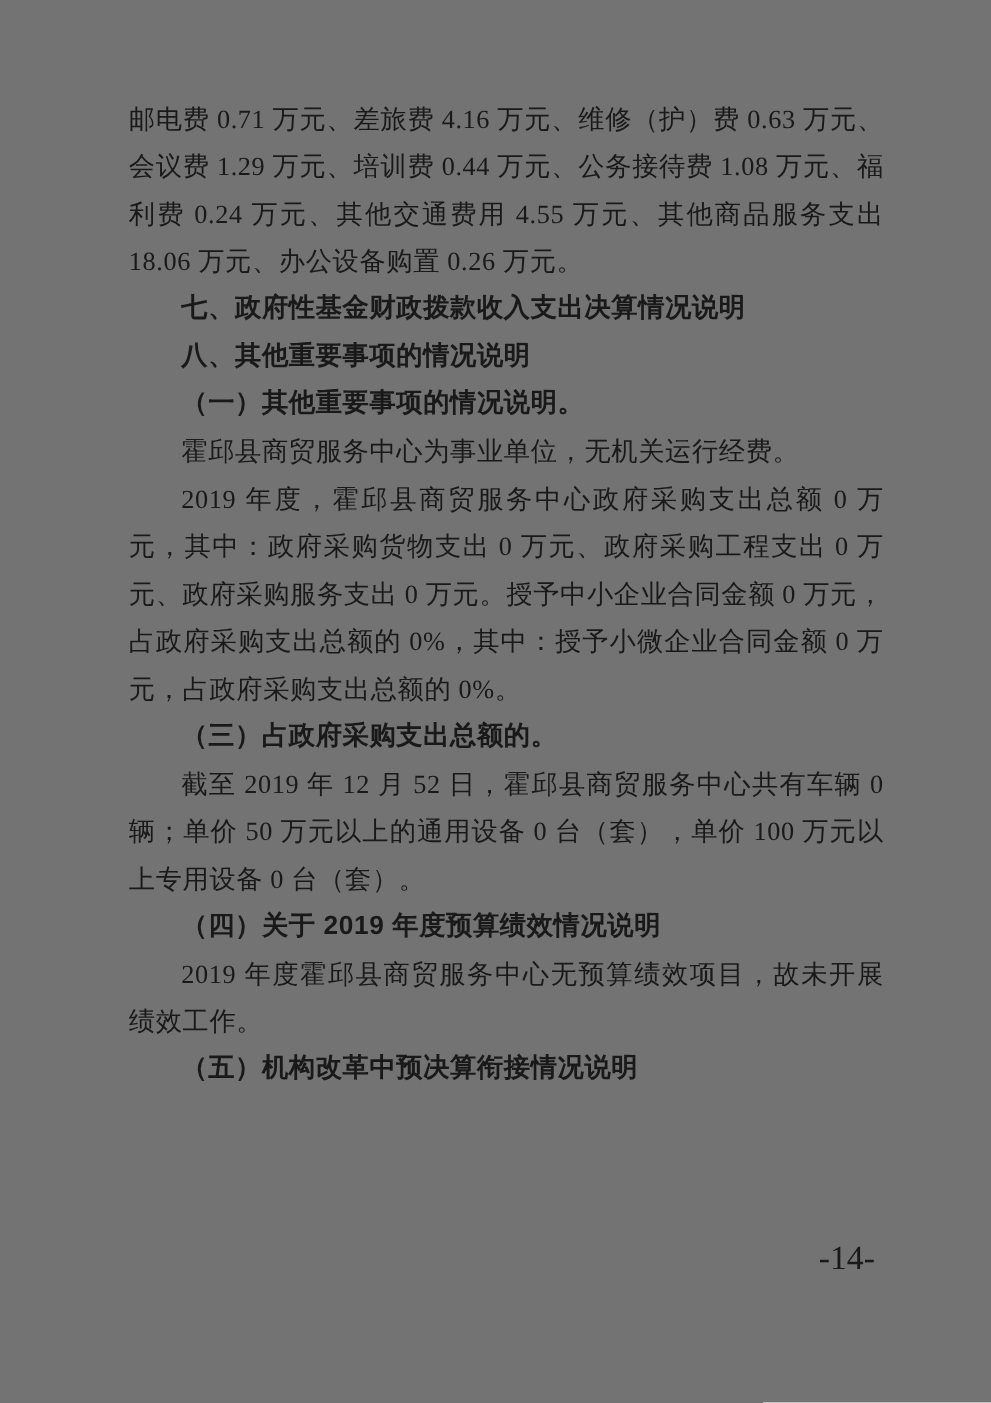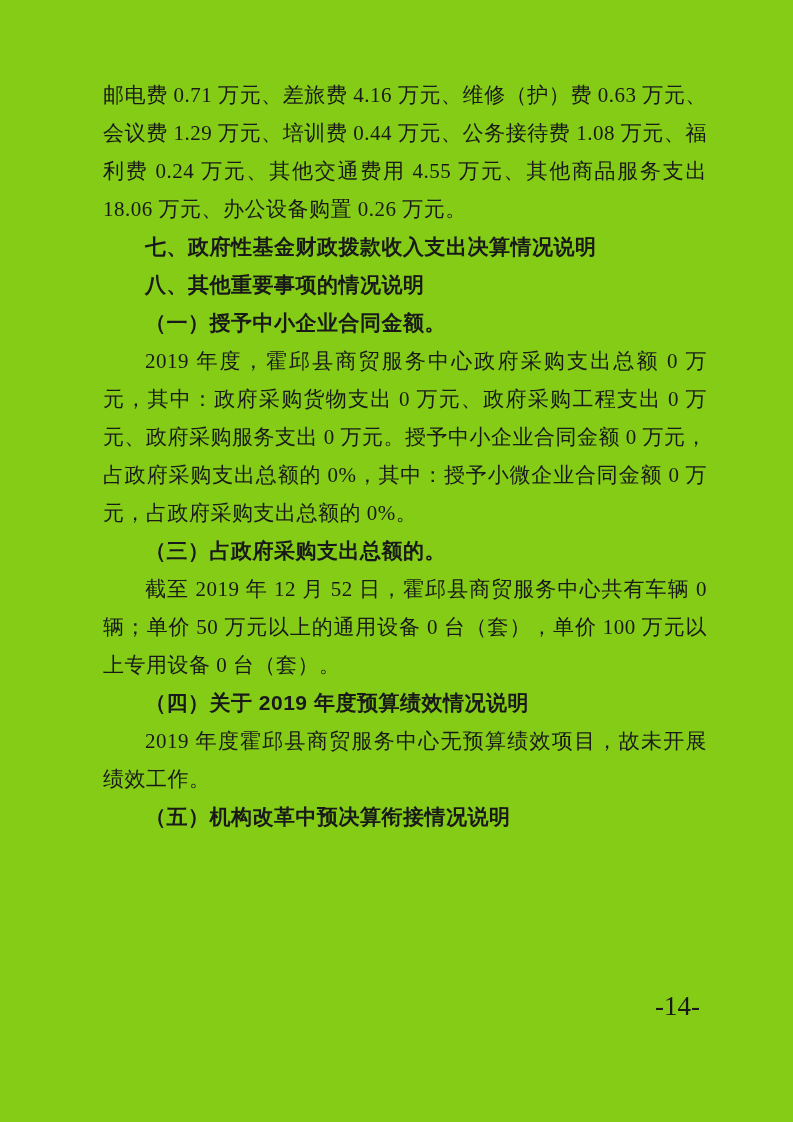--- a/index.html
+++ b/index.html
@@ -3,21 +3,21 @@
 <meta charset="utf-8">
 <style>
   * { margin: 0; padding: 0; box-sizing: border-box; }
   html, body { background: #ffffff; }
   body { width: 793px; }
 
   .page {
     position: relative;
     width: 793px;
     height: 1122px;
-    background: #84cc16;
+    background: #737373;
     overflow: hidden;
     font-family: "Liberation Serif", "DejaVu Serif", serif;
     color: #191919;
   }
 
   .doc {
     position: absolute;
     left: 103px;
     top: 76px;
     width: 604px;
@@ -54,21 +54,22 @@
   }
 </style>
 </head>
 <body>
 
 <div class="page">
   <div class="doc">
     <p class="para no-indent">邮电费 0.71 万元、差旅费 4.16 万元、维修（护）费 0.63 万元、会议费 1.29 万元、培训费 0.44 万元、公务接待费 1.08 万元、福利费 0.24 万元、其他交通费用 4.55 万元、其他商品服务支出 18.06 万元、办公设备购置 0.26 万元。</p>
     <p class="heading">七、政府性基金财政拨款收入支出决算情况说明</p>
     <p class="heading">八、其他重要事项的情况说明</p>
-    <p class="heading">（一）授予中小企业合同金额。</p>
+    <p class="heading">（一）其他重要事项的情况说明。</p>
+    <p class="para">霍邱县商贸服务中心为事业单位，无机关运行经费。</p>
     <p class="para">2019 年度，霍邱县商贸服务中心政府采购支出总额 0 万元，其中：政府采购货物支出 0 万元、政府采购工程支出 0 万元、政府采购服务支出 0 万元。授予中小企业合同金额 0 万元，占政府采购支出总额的 0%，其中：授予小微企业合同金额 0 万元，占政府采购支出总额的 0%。</p>
     <p class="heading">（三）占政府采购支出总额的。</p>
     <p class="para">截至 2019 年 12 月 52 日，霍邱县商贸服务中心共有车辆 0 辆；单价 50 万元以上的通用设备 0 台（套），单价 100 万元以上专用设备 0 台（套）。</p>
     <p class="heading">（四）关于 2019 年度预算绩效情况说明</p>
     <p class="para">2019 年度霍邱县商贸服务中心无预算绩效项目，故未开展绩效工作。</p>
     <p class="heading">（五）机构改革中预决算衔接情况说明</p>
   </div>
   <div class="page-number">-14-</div>
 </div>
 

